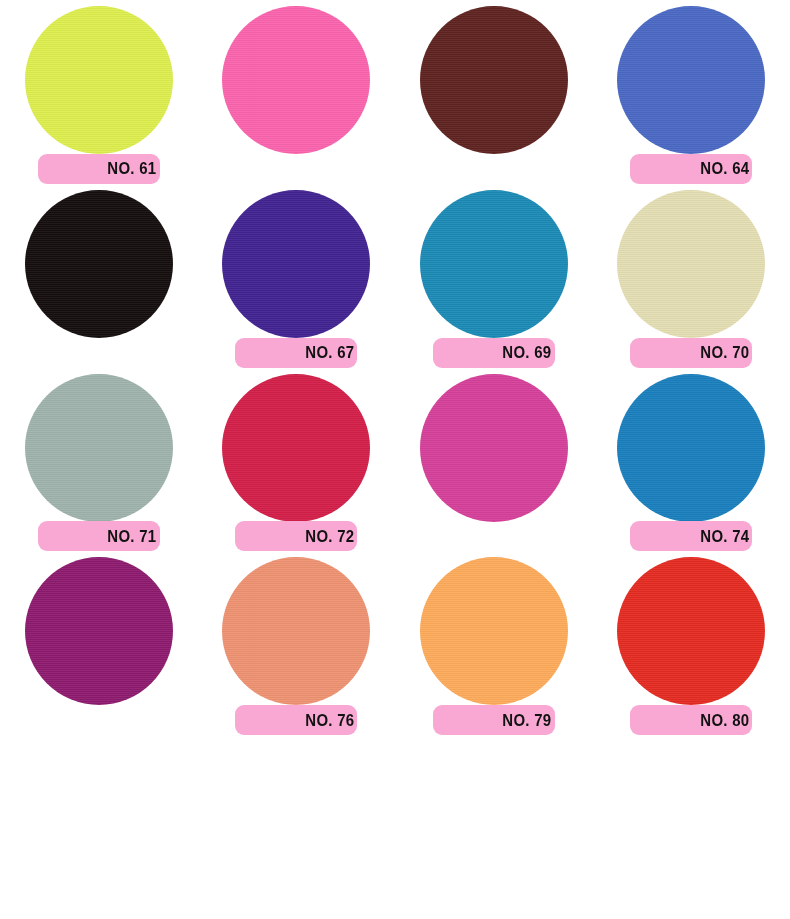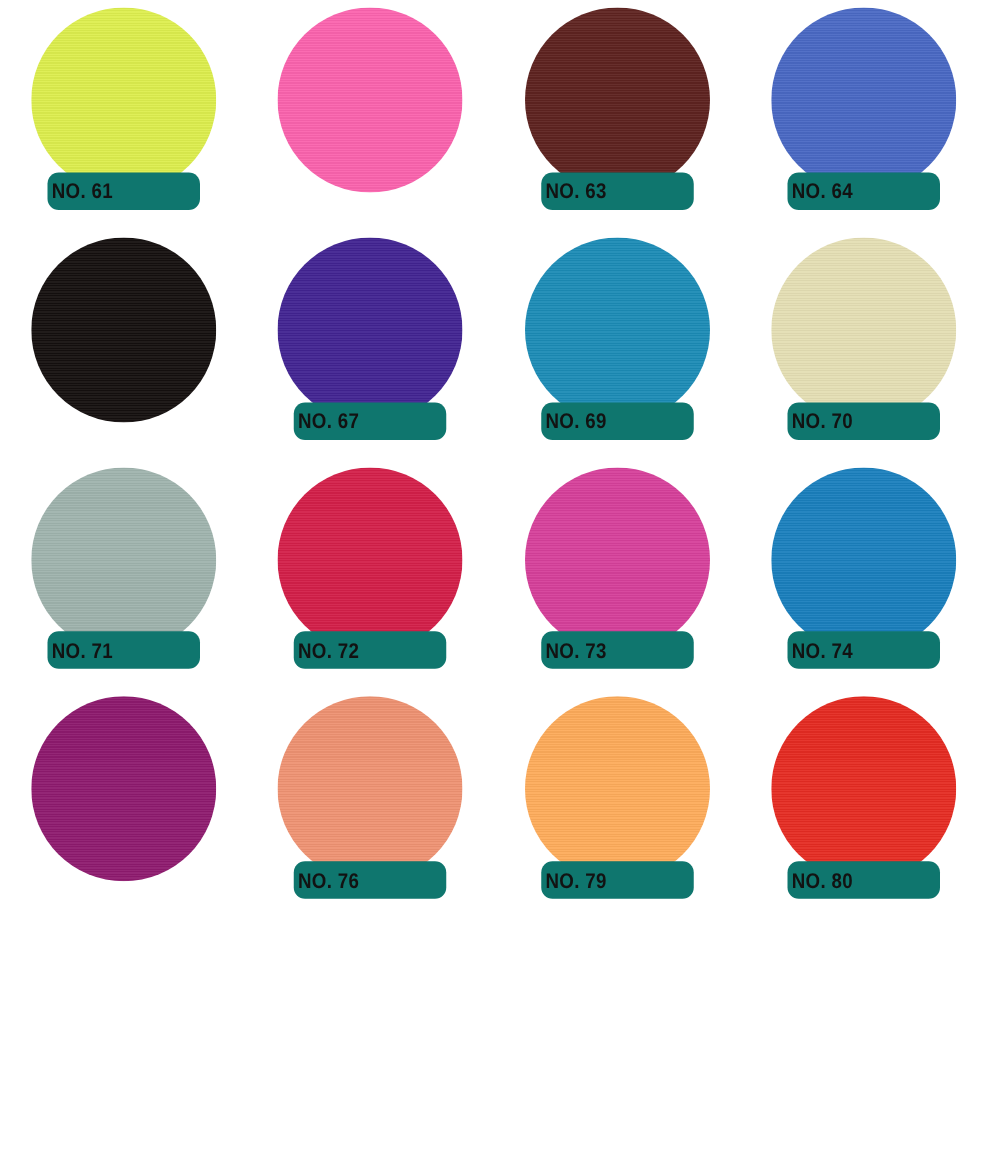--- a/index.html
+++ b/index.html
@@ -56,28 +56,28 @@
         rgba(0,0,0,0.035) 1px,
         rgba(0,0,0,0.035) 2px
       );
   }
 
   
   .swatch-label {
     position: absolute;
     left: 50%;
     transform: translateX(-50%);
-    bottom: 16px;
+    bottom: 0;
     width: 122px;
     height: 30px;
-    background: #0f766e;
+    background: #f9a8d4;
     border-radius: 9px;
     display: flex;
     align-items: center;
-    justify-content: flex-start;
+    justify-content: flex-end;
     z-index: 3;
   }
 
   .swatch-label-text {
     font-family: "Liberation Sans", sans-serif;
     font-size: 17px;
     font-weight: bold;
     color: #121212;
     letter-spacing: 0.3px;
     line-height: 1;
@@ -94,23 +94,20 @@
         <div class="swatch-disc" style="background-color: rgb(221, 238, 78);"></div>
         <div class="swatch-label">
           <span class="swatch-label-text">NO. 61</span>
         </div>
       </div>
       <div class="swatch-cell">
         <div class="swatch-disc" style="background-color: rgb(251, 99, 174);"></div>
       </div>
       <div class="swatch-cell">
         <div class="swatch-disc" style="background-color: rgb(94, 35, 32);"></div>
-        <div class="swatch-label">
-          <span class="swatch-label-text">NO. 63</span>
-        </div>
       </div>
       <div class="swatch-cell">
         <div class="swatch-disc" style="background-color: rgb(74, 105, 196);"></div>
         <div class="swatch-label">
           <span class="swatch-label-text">NO. 64</span>
         </div>
       </div>
       <div class="swatch-cell">
         <div class="swatch-disc" style="background-color: rgb(20, 15, 14);"></div>
       </div>
@@ -139,23 +136,20 @@
         </div>
       </div>
       <div class="swatch-cell">
         <div class="swatch-disc" style="background-color: rgb(211, 31, 73);"></div>
         <div class="swatch-label">
           <span class="swatch-label-text">NO. 72</span>
         </div>
       </div>
       <div class="swatch-cell">
         <div class="swatch-disc" style="background-color: rgb(214, 64, 154);"></div>
-        <div class="swatch-label">
-          <span class="swatch-label-text">NO. 73</span>
-        </div>
       </div>
       <div class="swatch-cell">
         <div class="swatch-disc" style="background-color: rgb(26, 127, 189);"></div>
         <div class="swatch-label">
           <span class="swatch-label-text">NO. 74</span>
         </div>
       </div>
       <div class="swatch-cell">
         <div class="swatch-disc" style="background-color: rgb(142, 26, 110);"></div>
       </div>

